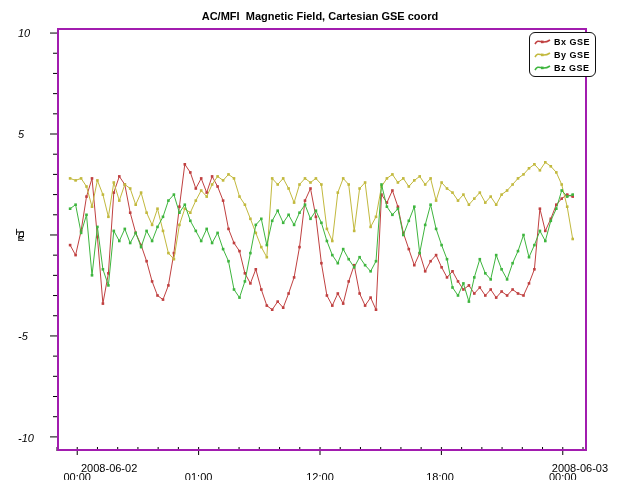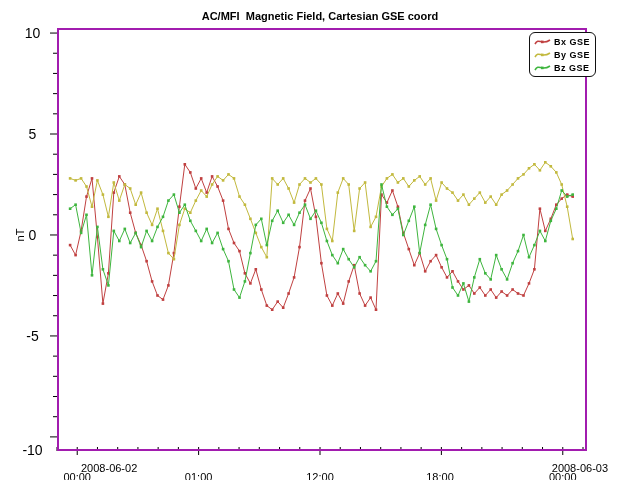--- a/index.html
+++ b/index.html
@@ -4,22 +4,22 @@
 <style>
   html,body{margin:0;padding:0;background:#fff;}
   #stage{position:relative;width:640px;height:480px;background:#fff;overflow:hidden;
          font-family:"Liberation Sans",sans-serif;color:#000;}
   #chart-title{position:absolute;left:0;top:10px;width:640px;text-align:center;
                font-size:11px;font-weight:bold;white-space:pre;}
   #plot-box{position:absolute;left:57px;top:28px;width:526px;height:419px;
             border:2px solid #a21caf;box-sizing:content-box;}
   #series-svg{position:absolute;left:0;top:0;width:526px;height:419px;display:block;}
   #axes-svg{position:absolute;left:0;top:0;width:640px;height:480px;pointer-events:none;}
-  .ytick-label{position:absolute;left:18px;width:29px;text-align:center;
-               font-size:14px;line-height:12px;}
+  .ytick-label{position:absolute;left:18px;width:29px;text-align:left;
+               font-size:11px;line-height:12px;font-style:italic;}
   .xtick-label{position:absolute;width:44px;text-align:center;font-size:11px;line-height:12px;top:451px;margin-top:20px;}
   .date-label{position:absolute;top:462px;font-size:11px;line-height:12px;white-space:nowrap;}
   #y-axis-label{position:absolute;left:8px;top:229px;width:24px;text-align:center;
                 font-size:11px;transform:rotate(-90deg);transform-origin:center;}
   #legend{position:absolute;left:470px;top:2px;border:1px solid #111;border-radius:6px;
           background:#fff;padding:2px 5px 2px 4px;}
   .legend-row{display:flex;align-items:center;height:13px;}
   .legend-row svg{display:block;margin-right:3px;}
   .legend-label{font-size:9px;font-weight:bold;white-space:pre;letter-spacing:0.5px;}
 </style>
@@ -401,14 +401,14 @@
   <div class="date-label" id="date-end" style="left: 551.769px;">2008-06-03</div>
 <div class="xtick-label" style="left: 55.2308px;">00:00</div>
     <div class="xtick-label" style="left: 176.615px;">01:00</div>
     <div class="xtick-label" style="left: 298px;">12:00</div>
     <div class="xtick-label" style="left: 418px;">18:00</div>
     <div class="xtick-label" style="left: 540.769px;">00:00</div>
     <div class="ytick-label" style="top: 27.0482px;">10</div>
     <div class="ytick-label" style="top: 128.012px;">5</div>
     <div class="ytick-label" style="top: 228.976px;">0</div>
     <div class="ytick-label" style="top: 329.94px;">-5</div>
-    <div class="ytick-label" style="top: 444px;">-10</div>
+    <div class="ytick-label" style="top: 432px;">-10</div>
   </div>
 
 </body></html>

